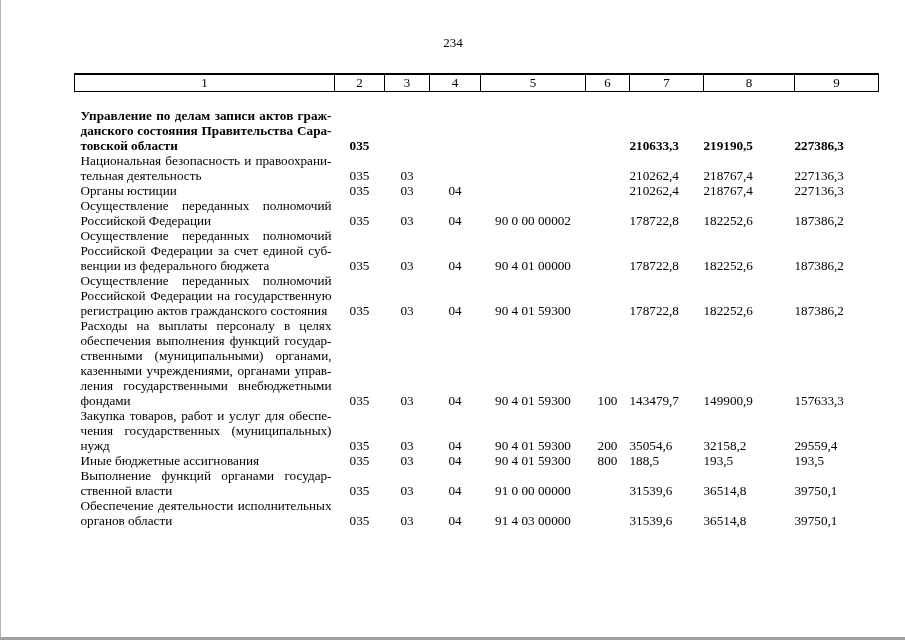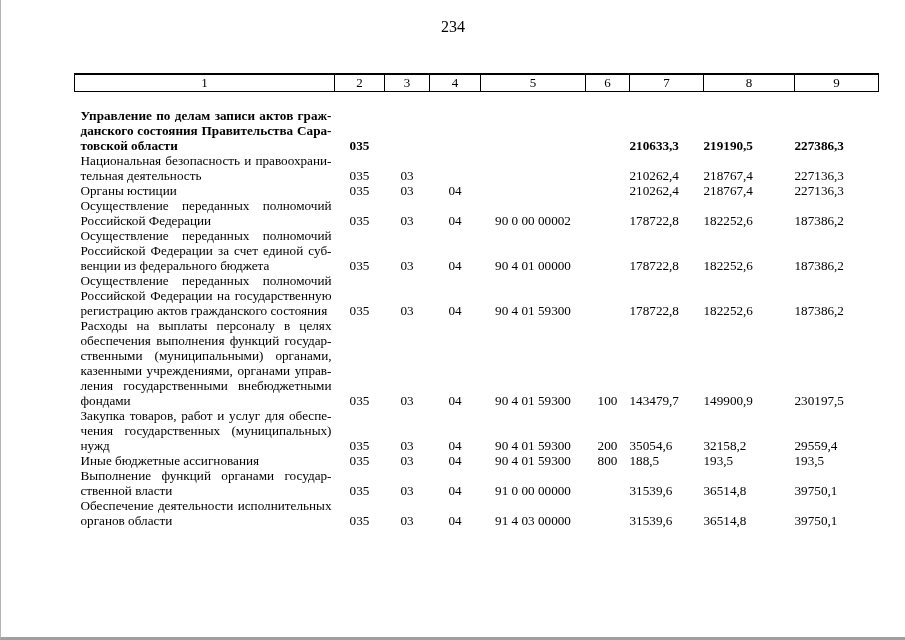--- a/index.html
+++ b/index.html
@@ -14,25 +14,25 @@
     height: 640px;
     background: #ffffff;
     border-left: 1px solid #b4b4b4;
     border-bottom: 3px solid #a0a0a0;
     font-family: "Liberation Serif", "DejaVu Serif", serif;
     color: #000000;
     overflow: hidden;
   }
   .page-number {
     position: absolute;
-    top: 19px;
+    top: 35px;
     left: 0;
     width: 100%;
     text-align: center;
-    font-size: 16px;
+    font-size: 13px;
     line-height: 16px;
   }
   table.budget-table {
     position: absolute;
     left: 73px;
     top: 73px;
     width: 804px;
     border-collapse: collapse;
     table-layout: fixed;
     font-size: 13.2px;
@@ -163,21 +163,21 @@
         </tr>
         <tr>
           <td class="c-name">Расходы на выплаты персоналу в целях обеспечения выполнения функций государ­ственными (муниципальными) органами, казенными учреждениями, органами управ­ления государственными внебюджетными фондами</td>
           <td class="c-center">035</td>
           <td class="c-center">03</td>
           <td class="c-center">04</td>
           <td class="c-center">90 4 01 59300</td>
           <td class="c-center">100</td>
           <td class="c-right">143479,7</td>
           <td class="c-right">149900,9</td>
-          <td class="c-right">230197,5</td>
+          <td class="c-right">157633,3</td>
         </tr>
         <tr>
           <td class="c-name">Закупка товаров, работ и услуг для обеспе­чения государственных (муниципальных) нужд</td>
           <td class="c-center">035</td>
           <td class="c-center">03</td>
           <td class="c-center">04</td>
           <td class="c-center">90 4 01 59300</td>
           <td class="c-center">200</td>
           <td class="c-right">35054,6</td>
           <td class="c-right">32158,2</td>

